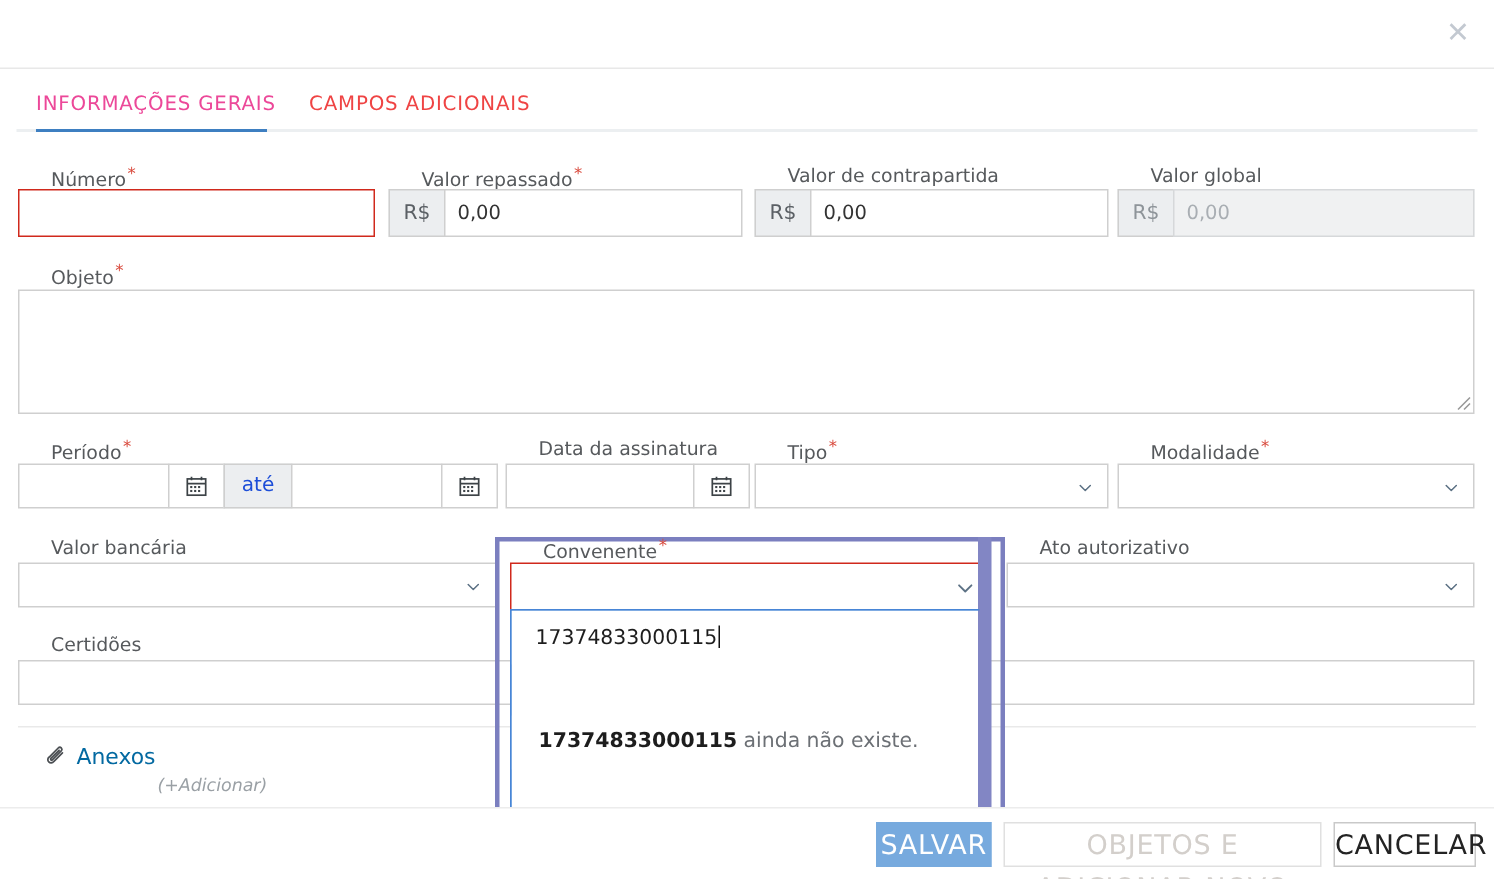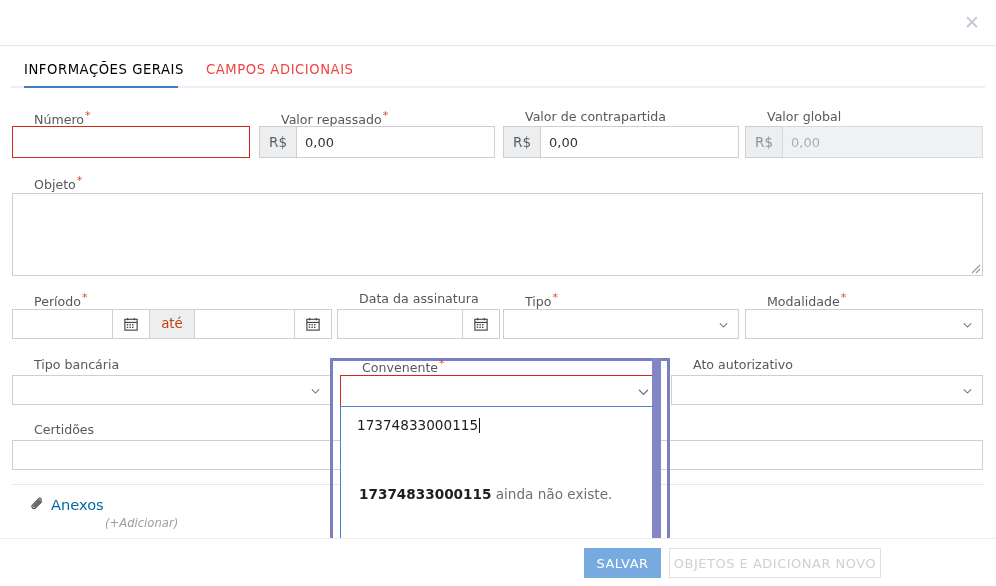--- a/index.html
+++ b/index.html
@@ -29,21 +29,21 @@
 
   
   .tabs { position: absolute; left: 0; top: 46px; width: 996px; height: 42px; }
   .tabs-line {
     position: absolute; left: 11px; bottom: 0; width: 974px; height: 2px; background: #eceff1;
   }
   .tab {
     position: absolute; bottom: 0; height: 42px; line-height: 48px;
     font-size: 13.2px; letter-spacing: .55px; cursor: pointer;
   }
-  .tab-0 { left: 24px; color: #000000; }
+  .tab-0 { left: 24px; color: #ec4899; }
   .tab-1 { left: 206px; color: #ef4444; }
   .tab-underline {
     position: absolute; left: 24px; bottom: 0; width: 154px; height: 2.5px; background: #3e7fc1;
   }
 
   
   .lbl {
     position: absolute; font-size: 12.6px; color: #56595c; white-space: nowrap; margin-left: 22px;
   }
   .req { color: #d94a3d; font-size: 11px; vertical-align: super; margin-left: 1px; }
@@ -84,38 +84,38 @@
     font-family: "DejaVu Sans", "Liberation Sans", sans-serif;
   }
   .resize-grip { position: absolute; pointer-events: none; }
 
   .cal-btn {
     position: absolute; border: 1px solid #cfcfcf; background: #fff;
     cursor: pointer; display: flex; align-items: center; justify-content: center;
   }
   .ate-box {
     position: absolute; background: #eceef0; border: 1px solid #cfcfcf;
-    font-size: 13.4px; color: #c2410c; text-align: center;
+    font-size: 13.4px; color: #1d4ed8; text-align: center;
   }
 
   
   .anexos-sep {
     position: absolute; left: 12px; width: 972px; height: 1px; background: #e9e9e9;
   }
   .clip-ico { position: absolute; }
   .anexos-txt { position: absolute; font-size: 14.6px; color: #0369a1; }
   .anexos-add { position: absolute; font-size: 11.6px; color: #9aa0a5; }
 
   
   .footer {
     position: absolute; left: 0; bottom: 0; width: 996px; height: 48px;
     border-top: 1px solid #ececec; background: #fff;
   }
   .btn {
-    position: absolute; height: 30px; line-height: 29px; font-size: 13px;
+    position: absolute; height: 30px; line-height: 29px; font-size: 18px;
     letter-spacing: .5px; text-align: center; cursor: pointer; border: 1px solid transparent;
   }
   .btn-primary { background: #77aade; color: #fff; border-color: #77aade; }
   .btn-disabled { background: #fff; color: #d3cfcb; border-color: #e0e0e0; cursor: default; }
   .btn-plain { background: #fff; color: #232323; border-color: #c9c9c9; }
 
   
   .combo-focus {
     position: absolute; border: 3px solid #7b7fbf; background: transparent;
     pointer-events: none;
@@ -266,21 +266,21 @@
     <div class="lbl" style="left:745px; top:203px;">
       <span>Modalidade</span><span class="req">*</span>
     </div>
     <div class="sel" style="left:745px; top:221px; width:238px; height:30px;">
       <svg class="chev" viewBox="0 0 12 12">
         <path d="M1.5 3.5L6 8L10.5 3.5" fill="none" stroke="#5d7285" stroke-width="1.35" stroke-linecap="round" stroke-linejoin="round"></path>
       </svg>
     </div>
 
     <div class="lbl" style="left:12px; top:269px;">
-      <span>Tipo bancária</span>
+      <span>Valor bancária</span>
     </div>
     <div class="sel" style="left:12px; top:287px; width:319px; height:30px;">
       <svg class="chev" viewBox="0 0 12 12">
         <path d="M1.5 3.5L6 8L10.5 3.5" fill="none" stroke="#5d7285" stroke-width="1.35" stroke-linecap="round" stroke-linejoin="round"></path>
       </svg>
     </div>
 
     <div class="lbl" style="left:671px; top:269px;">
       <span>Ato autorizativo</span>
     </div>
@@ -330,15 +330,16 @@
 
     <div class="purple-scroll-line" style="left:653px; top:270px; height:264px; background:#e6e7ef;"></div>
     <div class="purple-scroll" style="left:652px; top:270px; height:264px;"></div>
 
     <div style="position:absolute; left:340px; top:318px; width:313px; height:212px; background:transparent; border:1px solid #4785d6; border-right:none; pointer-events:none;"></div>
   </div>
 
   <div class="footer">
     <div class="btn btn-primary" style="left:584px; top:9px; width:77px;">SALVAR</div>
     <div class="btn btn-disabled" style="left:669px; top:9px; width:212px;">OBJETOS E ADICIONAR NOVO</div>
+    <div class="btn btn-plain" style="left:889px; top:9px; width:95px;">CANCELAR</div>
   </div>
 
 </div>
 
 </body></html>

